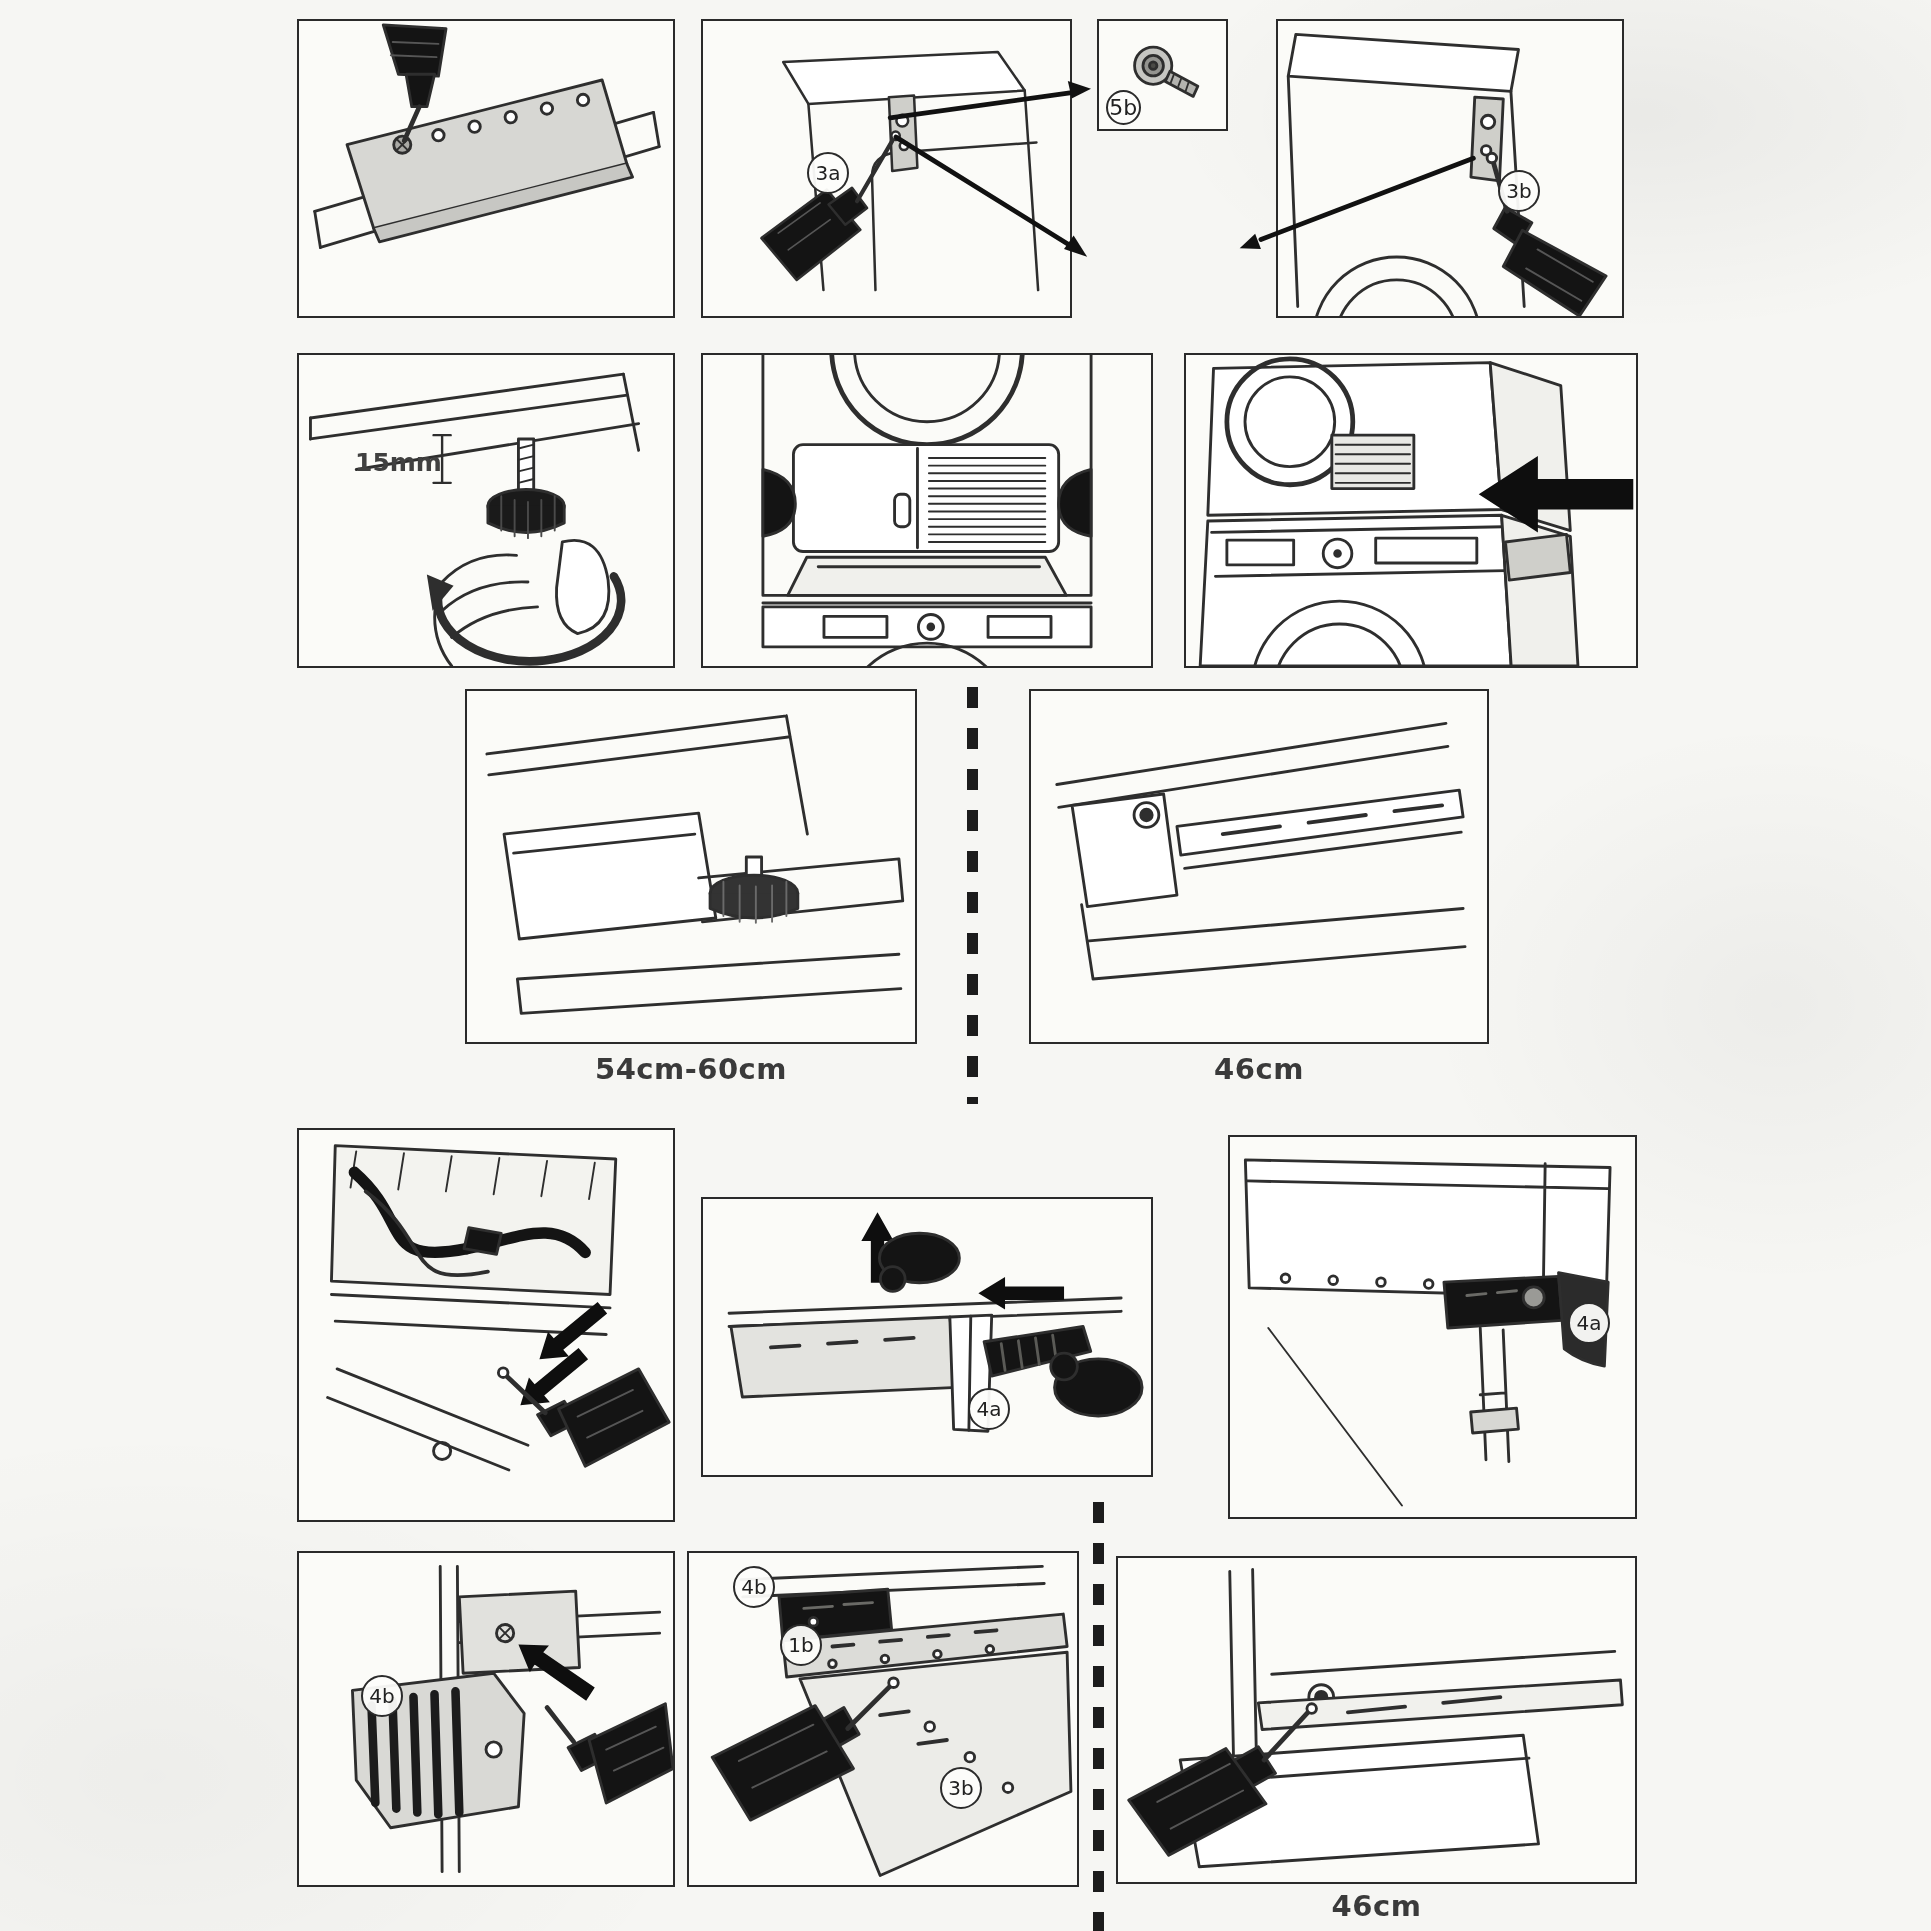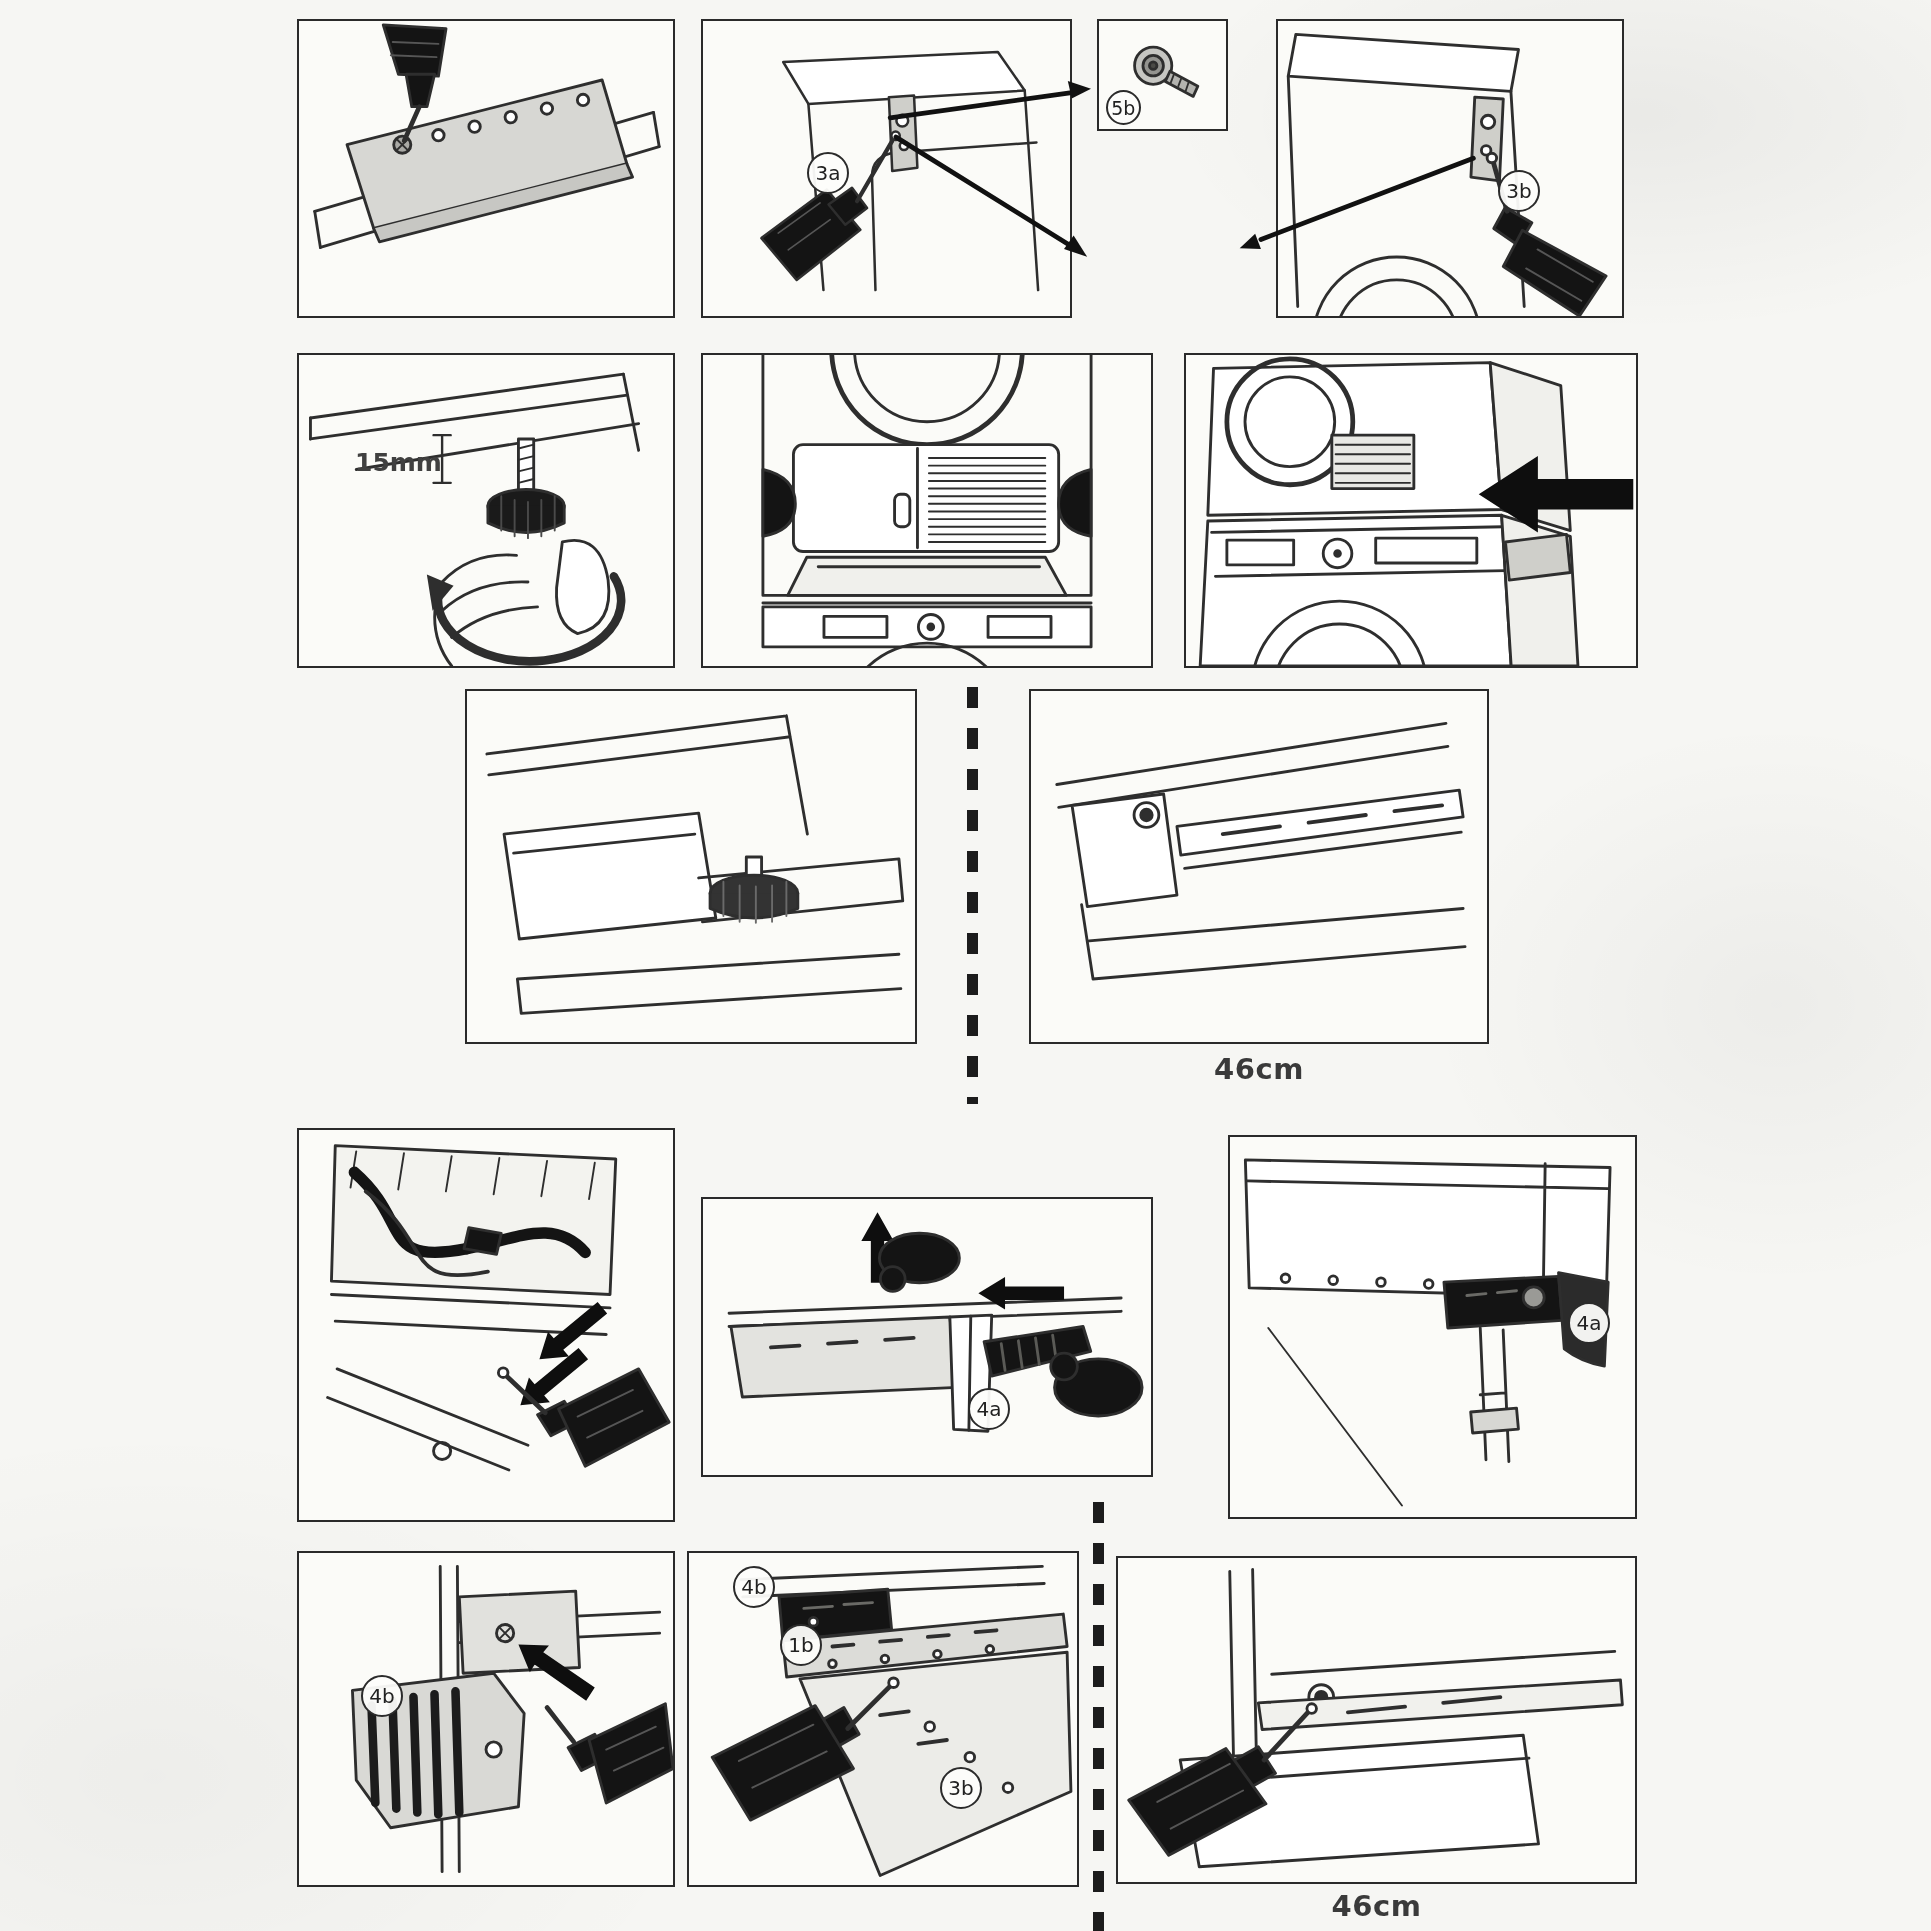--- a/index.html
+++ b/index.html
@@ -14,21 +14,21 @@
   }
   .panel{
     position:absolute;border:2.9px solid #2a2a2a;background:#fbfbf8;box-sizing:border-box;
   }
   .panel svg{display:block;width:100%;height:100%;}
   .callout{
     position:absolute;width:42px;height:42px;border:2.4px solid #2b2b2b;border-radius:50%;
     background:rgba(253,253,251,0.95);display:flex;align-items:center;justify-content:center;
     font-size:20px;color:#222;z-index:6;box-sizing:border-box;
   }
-  .callout.small{width:35px;height:35px;font-size:19px;}
+  .callout.small{width:35px;height:35px;font-size:22px;}
   .caption{
     position:absolute;text-align:center;font-weight:700;font-size:29px;color:#3a3a3a;
     letter-spacing:0.5px;z-index:4;
   }
   .dim-label{
     position:absolute;font-weight:700;font-size:25px;color:#404040;z-index:6;
   }
   .divider{
     position:absolute;width:10.6px;z-index:3;
     background-image:repeating-linear-gradient(to bottom,#1c1c1c 0px,#1c1c1c 21px,transparent 21px,transparent 41px);
@@ -269,20 +269,21 @@
           <ellipse cx="300" cy="212" rx="46" ry="19" fill="#333333"></ellipse>
           <path d="M254 212 L254 228 Q300 248 346 228 L346 212" fill="#333333"></path>
           <path d="M268 200 L268 236 M285 204 L285 242 M302 205 L302 243 M319 204 L319 242 M334 200 L334 236" stroke="#6a6a6a" stroke-width="2"></path>
         </g>
         <g>
           <path d="M52 302 L452 276 M56 338 L454 312 M52 302 L56 338"></path>
         </g>
       </g>
     </svg>
   </div>
+  <div class="caption" style="left:465px;top:1052px;width:452px;">54cm-60cm</div>
 
   <div class="divider" style="left:967px;top:687px;height:417px;"></div>
 
   <div class="panel" style="left:1029px;top:689px;width:460px;height:355px;">
     <svg viewBox="0 0 476 368">
       <g stroke="#2e2e2e" stroke-width="3" fill="none" stroke-linecap="round" stroke-linejoin="round">
         <g>
           <path d="M26 98 L434 34 M28 122 L436 58"></path>
         </g>
         <g>

